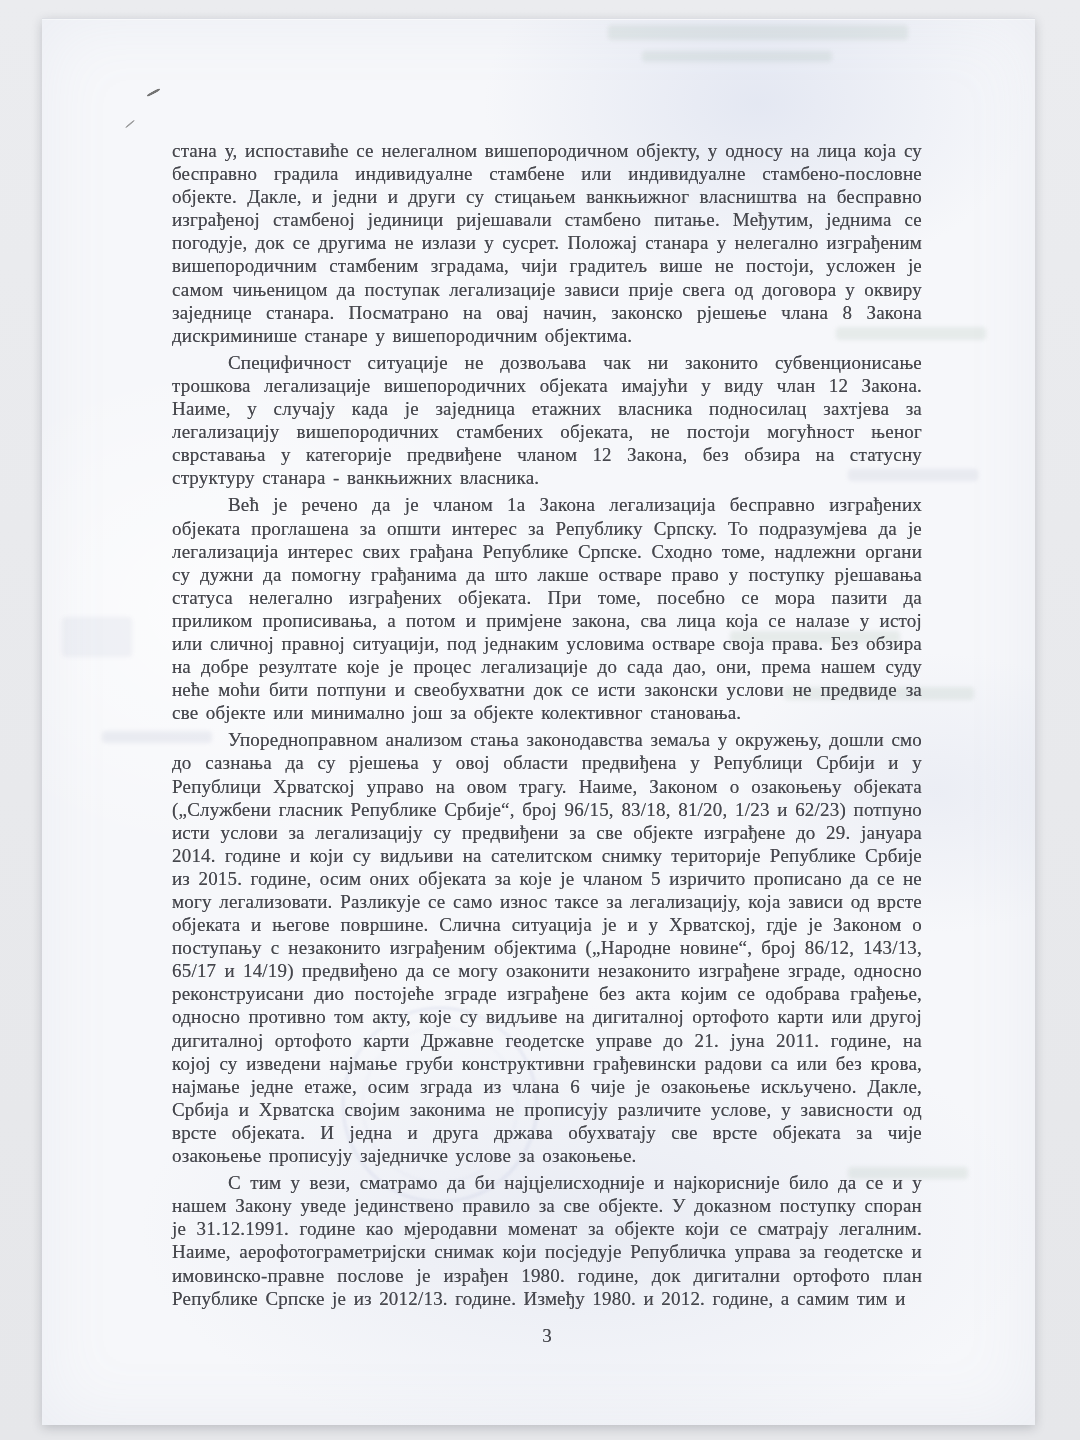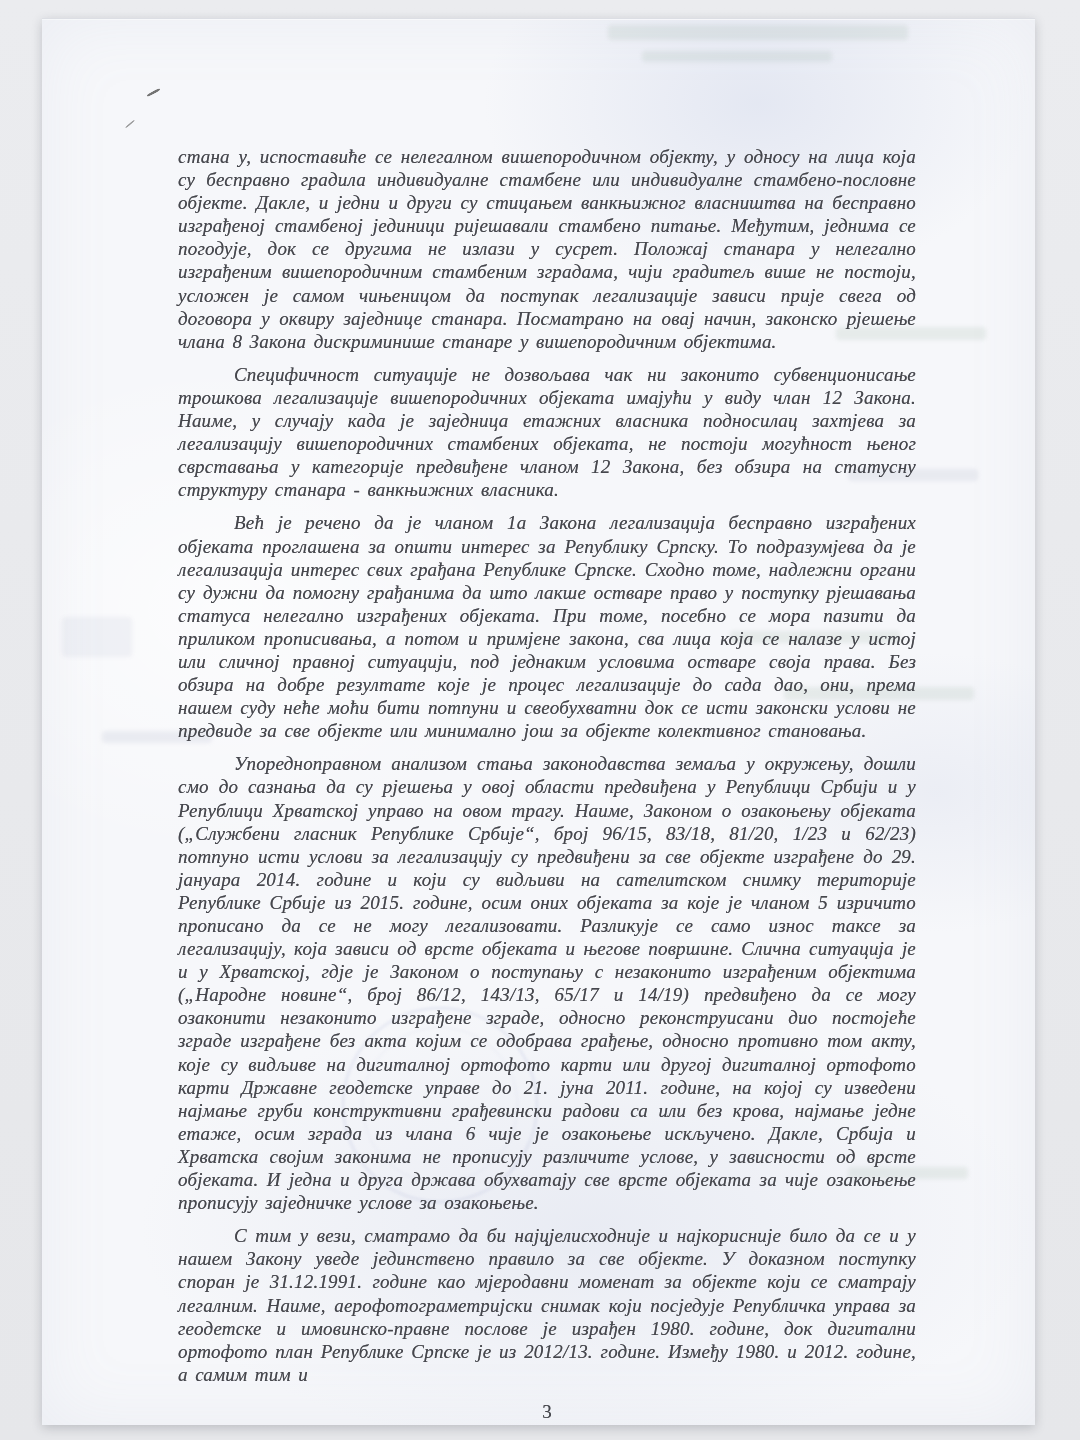--- a/index.html
+++ b/index.html
@@ -41,21 +41,21 @@
     left:126px;top:116px;
     width:758px;
     color:var(--ink);
     font-size:19px;
     line-height:23.1px;
     text-align:justify;
     word-spacing:2.5px;
     letter-spacing:0.2px;
     text-shadow:0 0 0.5px rgba(70,71,77,0.7);
   }
-  .para{margin:10px;text-indent:56px;font-style:italic;}
+  .para{margin:4px;text-indent:56px;}
   .para.no-indent{text-indent:0;}
   .page-number{
     margin-top:14px;
     text-align:center;
     text-indent:0;
     font-size:19px;
   }
   
   .mark{
     position:absolute;

